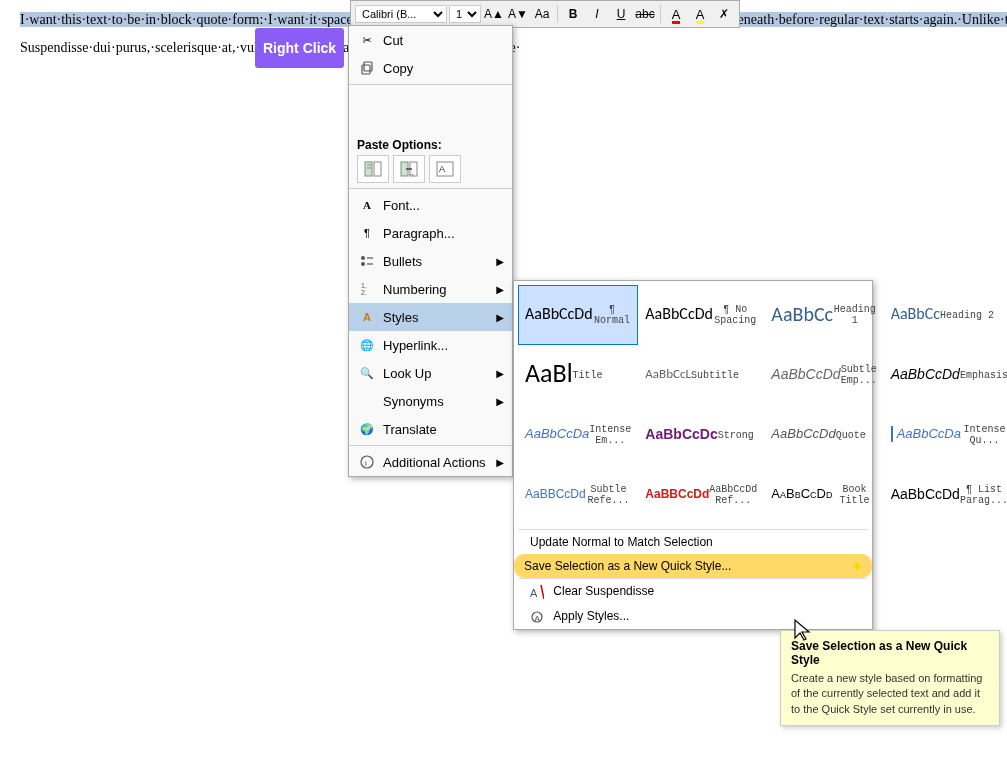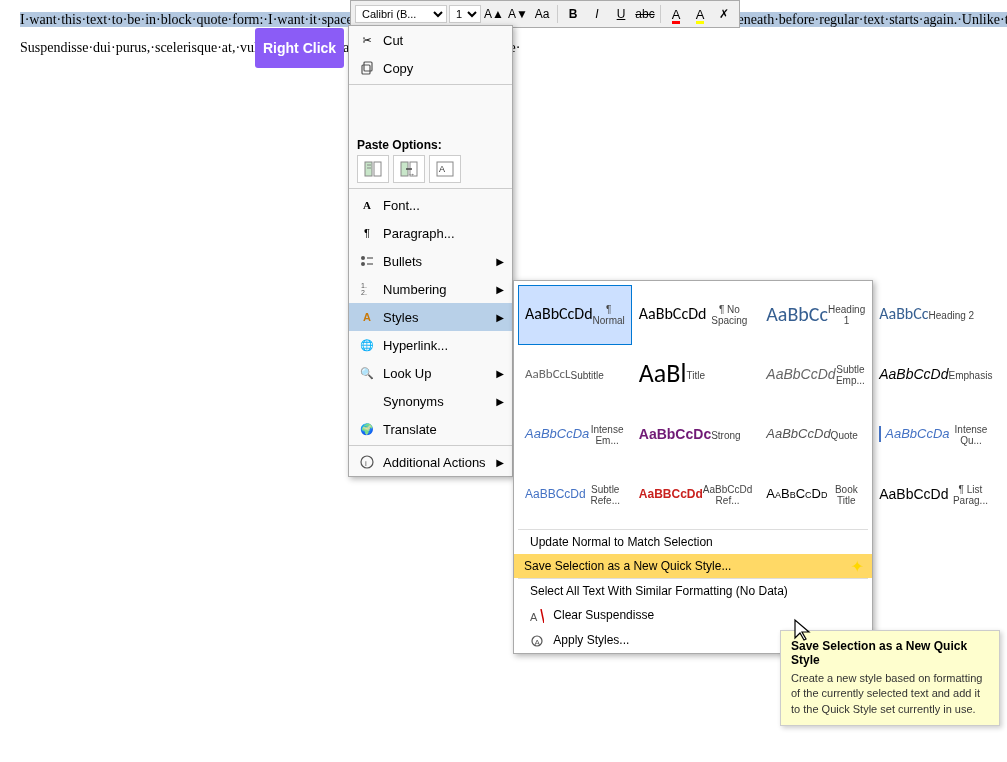--- a/index.html
+++ b/index.html
@@ -225,20 +225,21 @@
     .style-preview {
       font-size: 18px;
       line-height: 1.2;
       margin-bottom: 2px;
     }
 
     .style-name {
       font-size: 10px;
       color: #444;
       text-align: center;
+      font-family: Liberation Mono, monospace;
     }
 
     
     .preview-normal { font-size: 16px; font-family: Calibri, sans-serif; }
     .preview-nospacing { font-size: 16px; font-family: Calibri, sans-serif; }
     .preview-h1 { font-size: 22px; font-family: Calibri, sans-serif; color: #2e4057; font-weight: normal; }
     .preview-h2 { font-size: 18px; font-family: Calibri, sans-serif; color: #2e4057; font-weight: normal; }
     .preview-title { font-size: 28px; font-family: Calibri, sans-serif; color: #000; font-weight: normal; }
     .preview-subtitle { font-size: 14px; font-family: Calibri, sans-serif; color: #777; }
     .preview-subtle-emp { font-size: 14px; font-style: italic; color: #777; }
@@ -505,28 +506,28 @@
     <div class="style-cell">
       <span class="style-preview preview-h1" style="font-size:20px;color:#365f91;">AaBbCc</span>
       <span class="style-name">Heading 1</span>
     </div>
     <div class="style-cell">
       <span class="style-preview preview-h2" style="font-size:16px;color:#365f91;">AaBbCc</span>
       <span class="style-name">Heading 2</span>
     </div>
 
     <div class="style-cell">
+      <span class="style-preview preview-title" style="font-size:26px;">AaBl</span>
+      <span class="style-name">Title</span>
+    </div>
+    <div class="style-cell">
       <span class="style-preview preview-subtitle" style="font-size:13px;color:#666;">AaBbCcL</span>
       <span class="style-name">Subtitle</span>
     </div>
     <div class="style-cell">
-      <span class="style-preview preview-title" style="font-size:26px;">AaBl</span>
-      <span class="style-name">Title</span>
-    </div>
-    <div class="style-cell">
       <span class="style-preview preview-subtle-emp" style="font-size:14px;font-style:italic;color:#666;">AaBbCcDd</span>
       <span class="style-name">Subtle Emp...</span>
     </div>
     <div class="style-cell">
       <span class="style-preview preview-emphasis" style="font-size:14px;font-style:italic;">AaBbCcDd</span>
       <span class="style-name">Emphasis</span>
     </div>
 
     <div class="style-cell">
       <span class="style-preview preview-intense-em" style="font-size:13px;font-style:italic;color:#4472c4;">AaBbCcDa</span>
@@ -562,29 +563,26 @@
       <span class="style-name">¶ List Parag...</span>
     </div>
   </div>
 
   <div class="styles-separator"></div>
 
   <div class="styles-action">
     <span>Update Normal to Match Selection</span>
   </div>
 
-  <div class="save-selection-row" style="position:relative;">
+  <div class="save-selection-row" style="position:relative;border-radius:10px;">
     <span>Save Selection as a New Quick Style...</span>
     <span class="starburst">✦</span>
   </div>
   <div class="styles-separator"></div>
 
-  <div class="styles-action">
-    <span>Select All Text With Similar Formatting (No Data)</span>
-  </div>
 
   <div class="styles-action">
     <span style="margin-right:6px;">
       <svg width="14" height="14" style="vertical-align:middle;">
           <text x="0" y="12" font-size="11" fill="#555">A</text>
           <line x1="11" y1="0" x2="14" y2="14" stroke="#c00" stroke-width="1.5"></line>
         </svg>
     </span>
     <span>Clear Suspendisse</span>
   </div>

